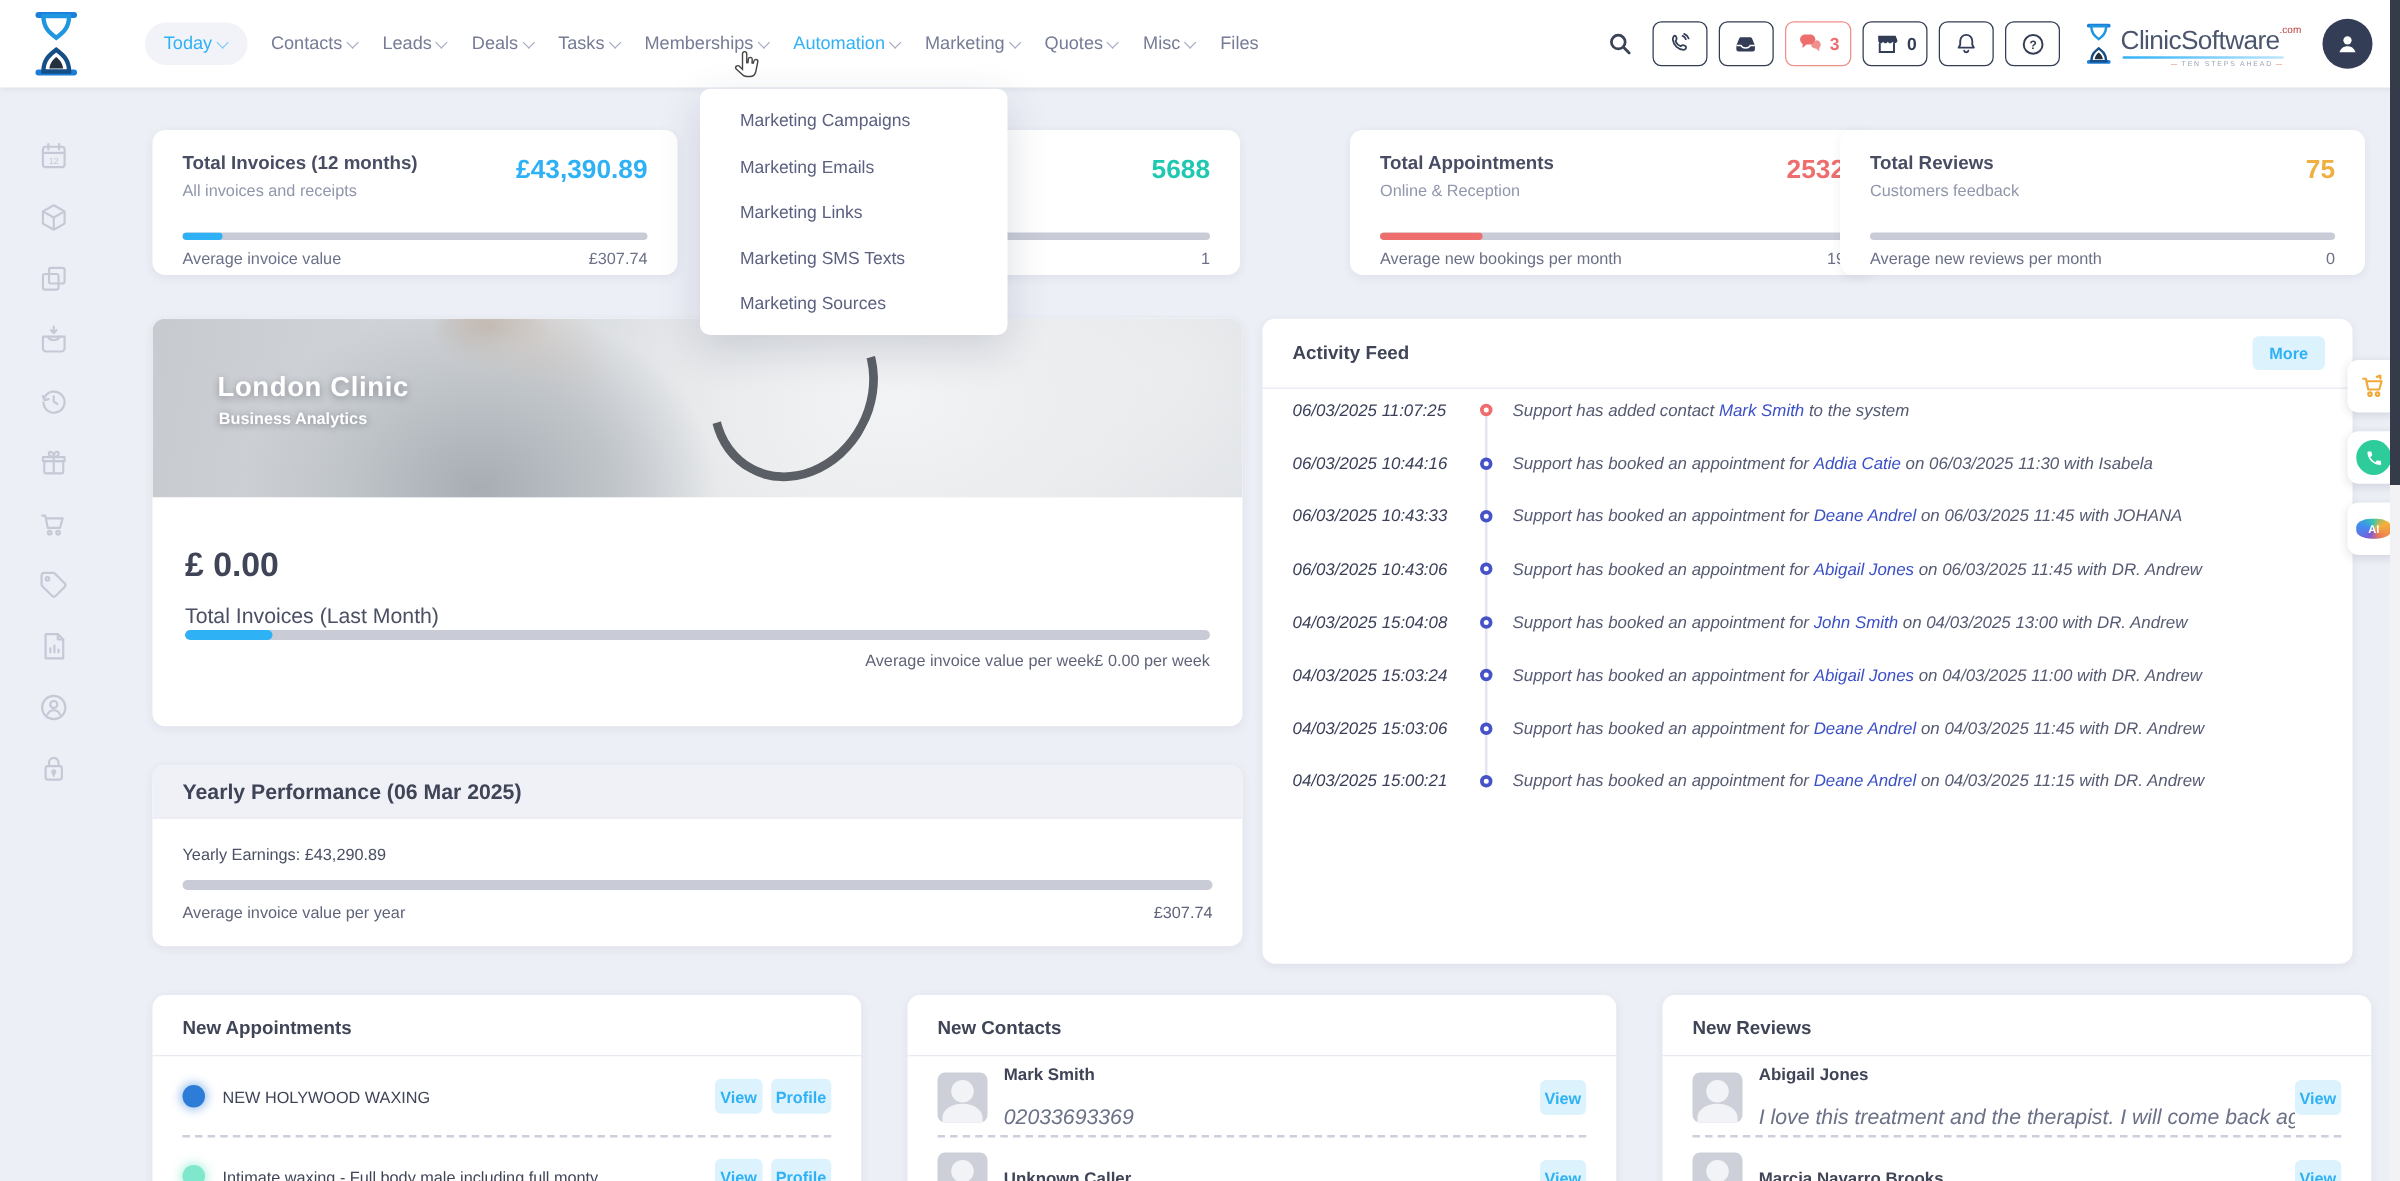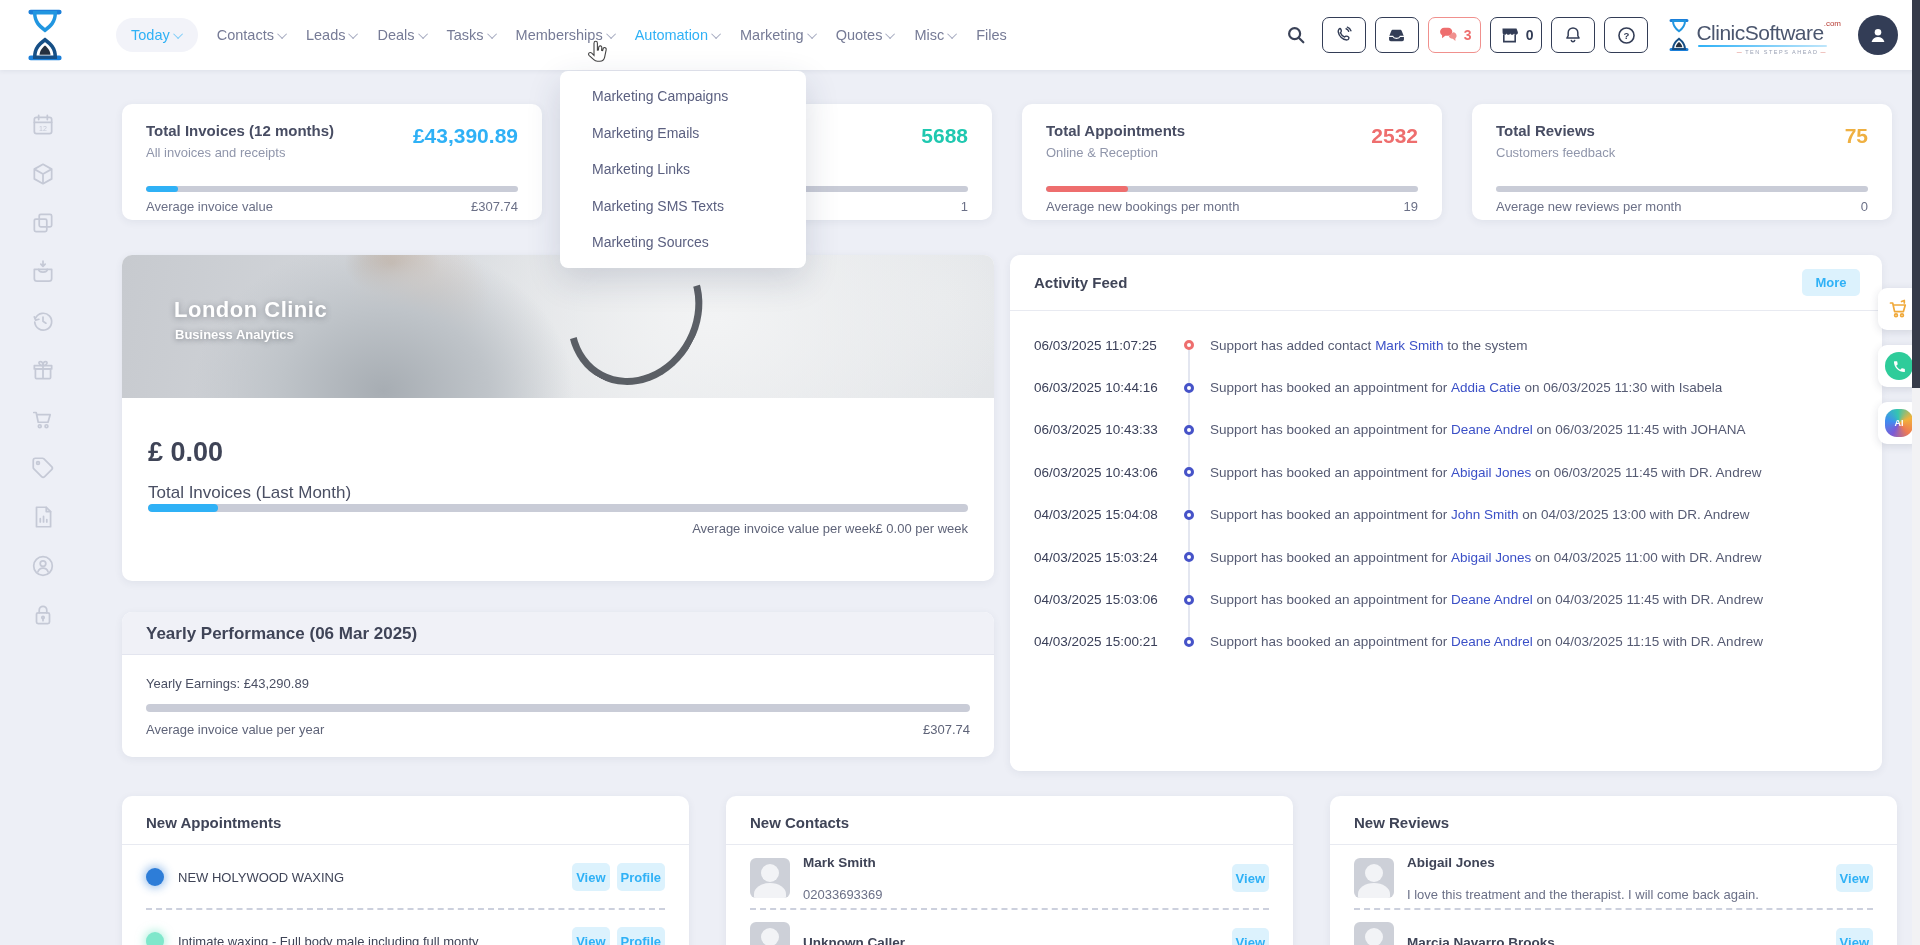--- a/index.html
+++ b/index.html
@@ -54,21 +54,21 @@
               box-shadow:0 12px 34px rgba(40,50,90,.16); padding:7px 0; z-index:50; }
   .dropdown-item { height:36.5px; line-height:36.5px; padding-left:32px; font-size:14px; color:#5b6080;
                    font-weight:500; cursor:pointer; white-space:nowrap; }
   .cursor-hand { position:absolute; left:585px; top:40px; z-index:60; pointer-events:none; }
 
   
   .card { position:absolute; background:#fff; border-radius:10px; box-shadow:0 2px 8px rgba(40,50,80,.07); }
 
   
   .stat { top:104px; width:420px; height:116px; }
-  .stat.s1{ left:122px; } .stat.s2{ left:572px; } .stat.s3{ left:1022px; } .stat.s4{ left:1472px; }
+  .stat.s1{ left:122px; } .stat.s2{ left:572px; } .stat.s3{ left:1080px; } .stat.s4{ left:1472px; }
   .stat-title { position:absolute; left:24px; top:18px; font-size:15px; font-weight:700; color:#484d63; }
   .stat-sub { position:absolute; left:24px; top:41px; font-size:13px; color:#9096ab; }
   .stat-value { position:absolute; right:24px; top:20px; font-size:21px; font-weight:700; }
   .stat-bar { position:absolute; left:24px; right:24px; top:82px; height:6px; border-radius:3px; background:#c9ccd7; overflow:hidden; }
   .stat-fill { height:6px; border-radius:3px; }
   .stat-foot { position:absolute; left:24px; right:24px; top:95px; display:flex; justify-content:space-between;
                font-size:13px; color:#6b7087; }
   .c-blue{ color:#2fb1f6; } .c-teal{ color:#1fc8b0; } .c-red{ color:#ee6e6e; } .c-orange{ color:#efb041; }
   .b-blue{ background:#2fb1f6; } .b-red{ background:#ee6e6e; }
 
@@ -104,21 +104,21 @@
   .yearly-bar { position:absolute; left:24px; right:24px; top:92px; height:8px; border-radius:4px; background:#c9ccd7; }
   .yearly-foot { position:absolute; left:24px; right:24px; top:110px; display:flex; justify-content:space-between;
                  font-size:13px; color:#5f6479; }
 
   
   .activity-card { left:1010px; top:255px; width:872px; height:516px; }
   .activity-title { position:absolute; left:24px; top:19px; font-size:15px; color:#3f4457; font-weight:600; }
   .more-btn { position:absolute; right:22px; top:14px; width:58px; height:27px; background:#dcf2fd; color:#2fb1f6;
               font-size:13px; font-weight:600; border:none; border-radius:5px; cursor:pointer; }
   .activity-div { position:absolute; left:0; right:0; top:55px; border-bottom:1px solid #e8eaf1; }
-  .feed { position:absolute; left:24px; right:16px; top:69px; }
+  .feed { position:absolute; left:24px; right:16px; top:52px;font-style:italic; }
   .feed-connector { position:absolute; left:154px; top:21px; width:2px; height:297px; background:#e3e6f0; }
   .feed-row { position:relative; height:42.4px; display:flex; align-items:center; }
   .feed-time { width:140px; font-size:13.5px; color:#3b4059; font-weight:500; flex:none; }
   .feed-ring { width:30px; flex:none; display:flex; justify-content:center; position:relative; z-index:2; }
   .ring { width:10px; height:10px; border-radius:50%; background:#fff; border:3px solid #4653c8; }
   .ring.red { border-color:#ee6e6e; }
   .feed-text { font-size:13.5px; color:#565b73; margin-left:6px; white-space:nowrap; }
   .feed-link { color:#3b50c7; font-weight:500; cursor:pointer; }
 
   
@@ -136,29 +136,29 @@
   .dot.mint { background:#7fe7cb; box-shadow:0 0 8px 2px rgba(127,231,203,.55); }
   .appt-label { font-size:13px; color:#3f4457; flex:1; white-space:nowrap; overflow:hidden; }
   .btn-group { display:flex; gap:7px; flex:none; }
   .person-row { position:absolute; left:24px; right:24px; height:52px; display:flex; align-items:center; }
   .person-row.r1 { top:56px; } .person-row.r2 { top:120px; }
   .p-avatar { width:40px; height:40px; border-radius:6px; background:#cdd0d8; position:relative; overflow:hidden; flex:none; margin-right:13px; }
   .p-avatar:before { content:""; position:absolute; left:11px; top:6px; width:18px; height:18px; border-radius:50%; background:#f2f3f6; }
   .p-avatar:after { content:""; position:absolute; left:4px; top:25px; width:32px; height:22px; border-radius:50% 50% 0 0; background:#f2f3f6; }
   .p-info { flex:1; min-width:0; }
   .p-name { font-size:13.5px; color:#3f4457; font-weight:600; }
-  .p-sub { font-size:13px; color:#6b7087; margin-top:17px; white-space:nowrap; overflow:hidden; }
+  .p-sub { font-size:17px; color:#6b7087; margin-top:17px; white-space:nowrap; overflow:hidden;font-style:italic; }
 
   
   .float-btn { position:absolute; left:1878px; width:42px; height:42px; background:#fff; border-radius:9px;
                box-shadow:0 2px 8px rgba(40,50,80,.14); display:flex; align-items:center; justify-content:center;
                cursor:pointer; z-index:30; }
   .fb1{ top:288px; } .fb2{ top:345px; } .fb3{ top:402px; }
   .phone-bubble { width:28px; height:28px; border-radius:50%; background:#2ecc9a; display:flex; align-items:center; justify-content:center; }
-  .ai-bubble { width:28px; height:28px; border-radius:42%; display:flex; align-items:center; justify-content:center;
+  .ai-bubble { width:28px; height:16px; border-radius:42%; display:flex; align-items:center; justify-content:center;
                background:conic-gradient(from 210deg, #7b5bd6, #3f8ef0, #34c6b0, #f2b23a, #ef7b52, #7b5bd6);
                color:#fff; font-size:9px; font-weight:700; }
 </style>
 </head>
 <body>
 
 <div id="page">
 
   <div class="topbar">
     <span class="logo-hourglass">

